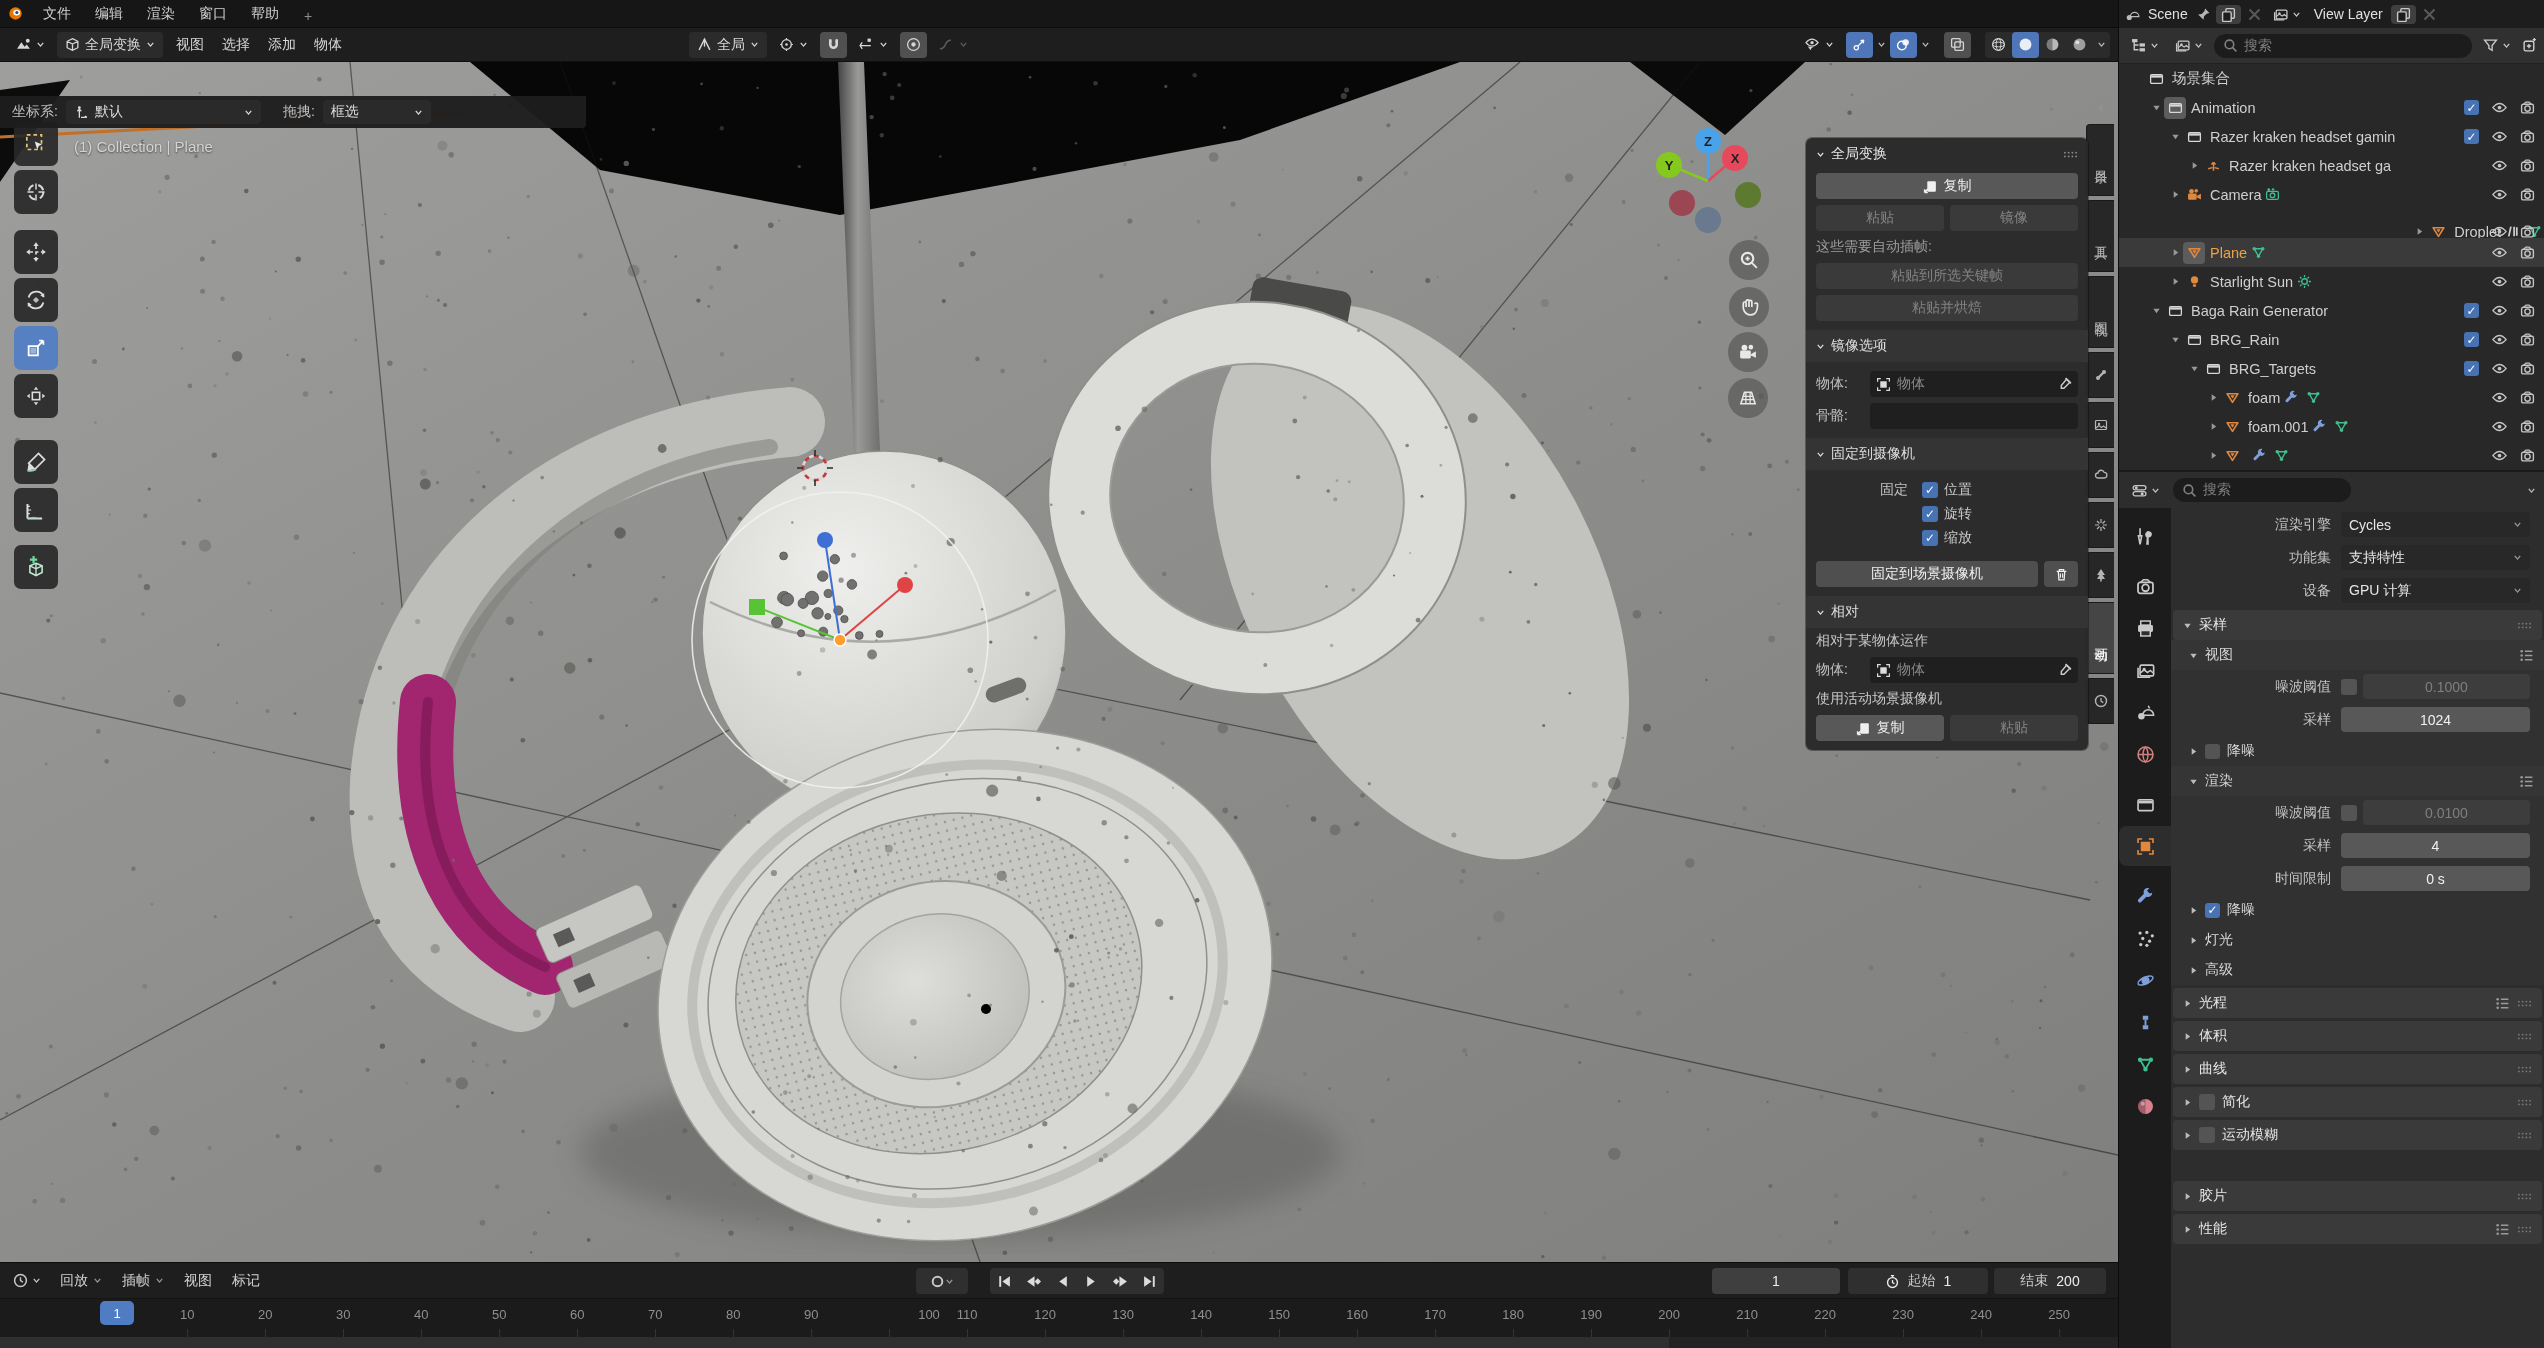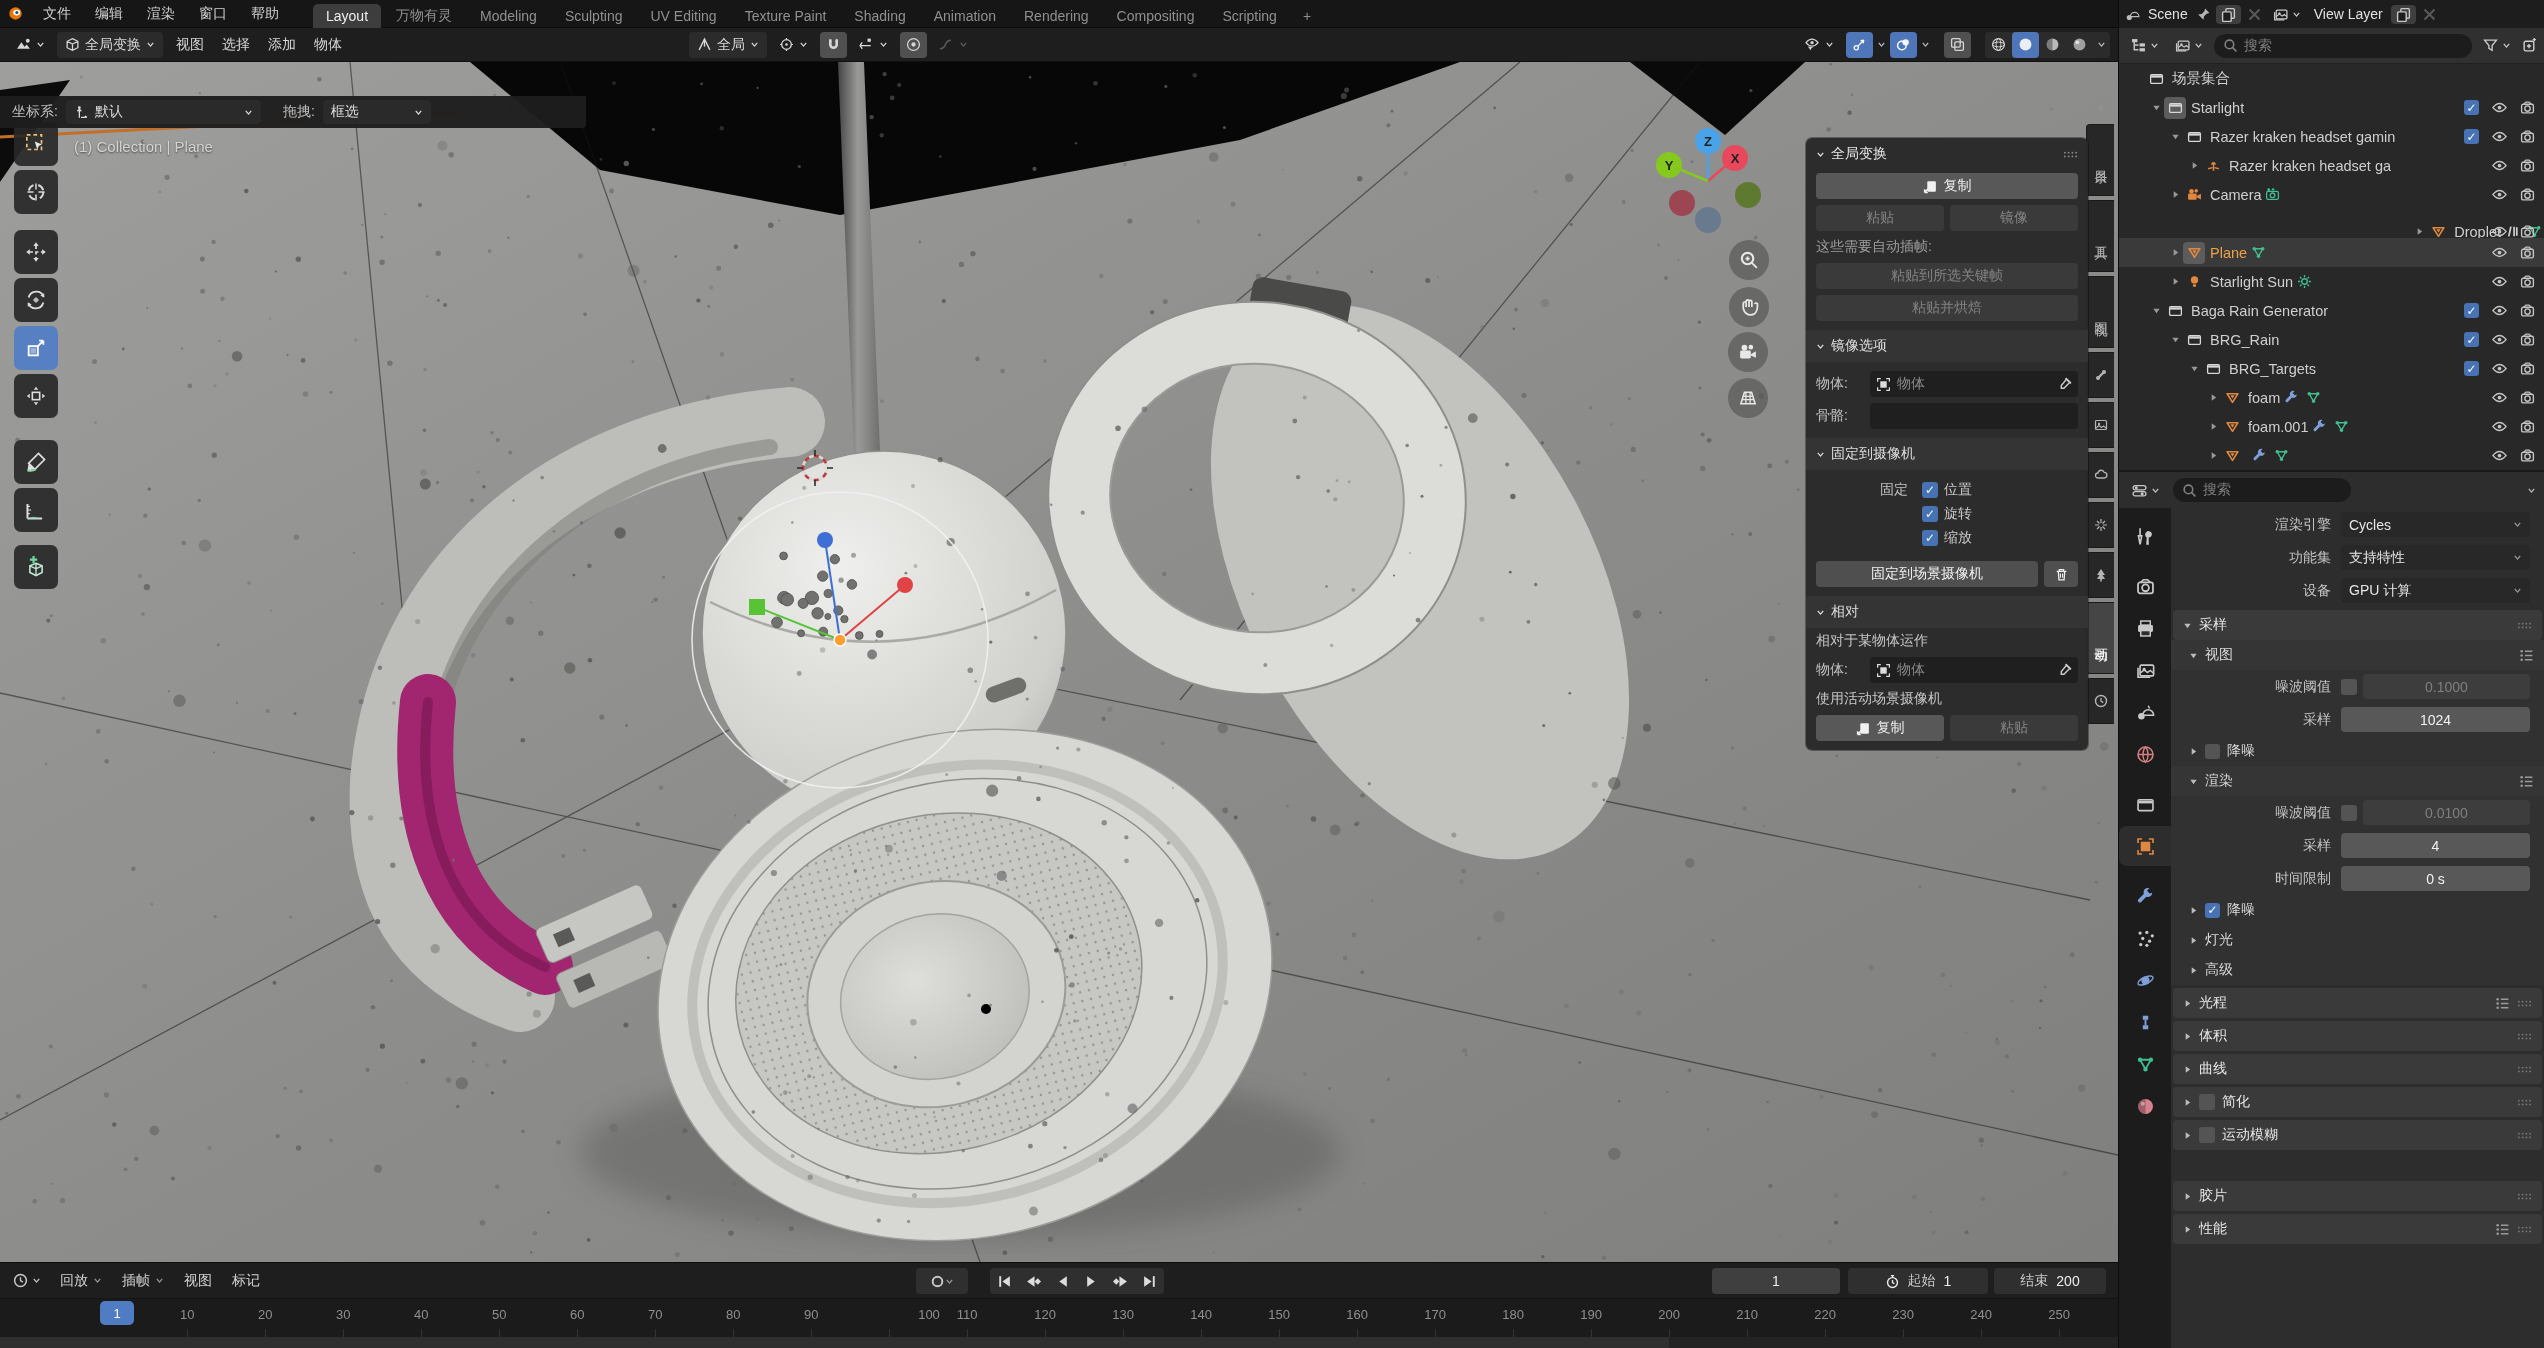--- a/index.html
+++ b/index.html
@@ -114,33 +114,20 @@
           <ellipse cx="11.6" cy="8.8" rx="4.6" ry="3.8" fill="#fff"></ellipse>
           <circle cx="11.8" cy="8.6" r="2.1" fill="#27486e"></circle>
         </svg>
     </span>
     <div id="topbar-menus" class="row">
         <div class="menu-item">文件</div>
         <div class="menu-item">编辑</div>
         <div class="menu-item">渲染</div>
         <div class="menu-item">窗口</div>
         <div class="menu-item">帮助</div>
-      </div>
-    <div id="workspaces" class="row" style="margin-left:22px; gap:2px">
-        <div class="ws-tab active">Layout</div>
-        <div class="ws-tab">万物有灵</div>
-        <div class="ws-tab">Modeling</div>
-        <div class="ws-tab">Sculpting</div>
-        <div class="ws-tab">UV Editing</div>
-        <div class="ws-tab">Texture Paint</div>
-        <div class="ws-tab">Shading</div>
-        <div class="ws-tab">Animation</div>
-        <div class="ws-tab">Rendering</div>
-        <div class="ws-tab">Compositing</div>
-        <div class="ws-tab">Scripting</div>
       </div>
     <div class="ws-tab">+</div>
     <div id="topbar-right">
       <span class="ico">
           <svg viewBox="0 0 14 14" width="14" height="14" style="color:#bbb">
             <path d="M5 9a4 4 0 118 0z" fill="none" stroke="currentColor" stroke-width="1.1"></path>
             <circle cx="4" cy="9.8" r="2.4" fill="currentColor"></circle>
           </svg>
         </span>
       <span style="padding:0 8px; color:#e0e0e0">Scene</span>
@@ -1515,21 +1502,21 @@
             </svg>
           </span>
           <span class="obj-ico-wrap activebg">
             <span class="ico" style="color: rgb(216, 216, 216);">
               <svg viewBox="0 0 14 14" width="15" height="15">
                 <rect x="1.5" y="3.5" width="11" height="8" rx="1" fill="none" stroke="currentColor" stroke-width="1.2"></rect>
                 <path d="M2 4.2h10v2H2z" fill="currentColor"></path>
               </svg>
             </span>
           </span>
-          <span class="lbl">Starlight</span>
+          <span class="lbl">Animation</span>
           <span class="out-toggles">
             <span class="cb on" style="width: 15px; height: 15px;">✓</span>
             <span class="ico" style="color: rgb(196, 196, 196);">
               <svg viewBox="0 0 16 12" width="16" height="12">
                 <path d="M1 6q7-8.5 14 0Q8 14.5 1 6z" fill="none" stroke="currentColor" stroke-width="1.4"></path>
                 <circle cx="8" cy="6" r="2" fill="currentColor"></circle>
               </svg>
             </span>
             <span class="ico" style="color: rgb(196, 196, 196);">
               <svg viewBox="0 0 14 14" width="15" height="15">

